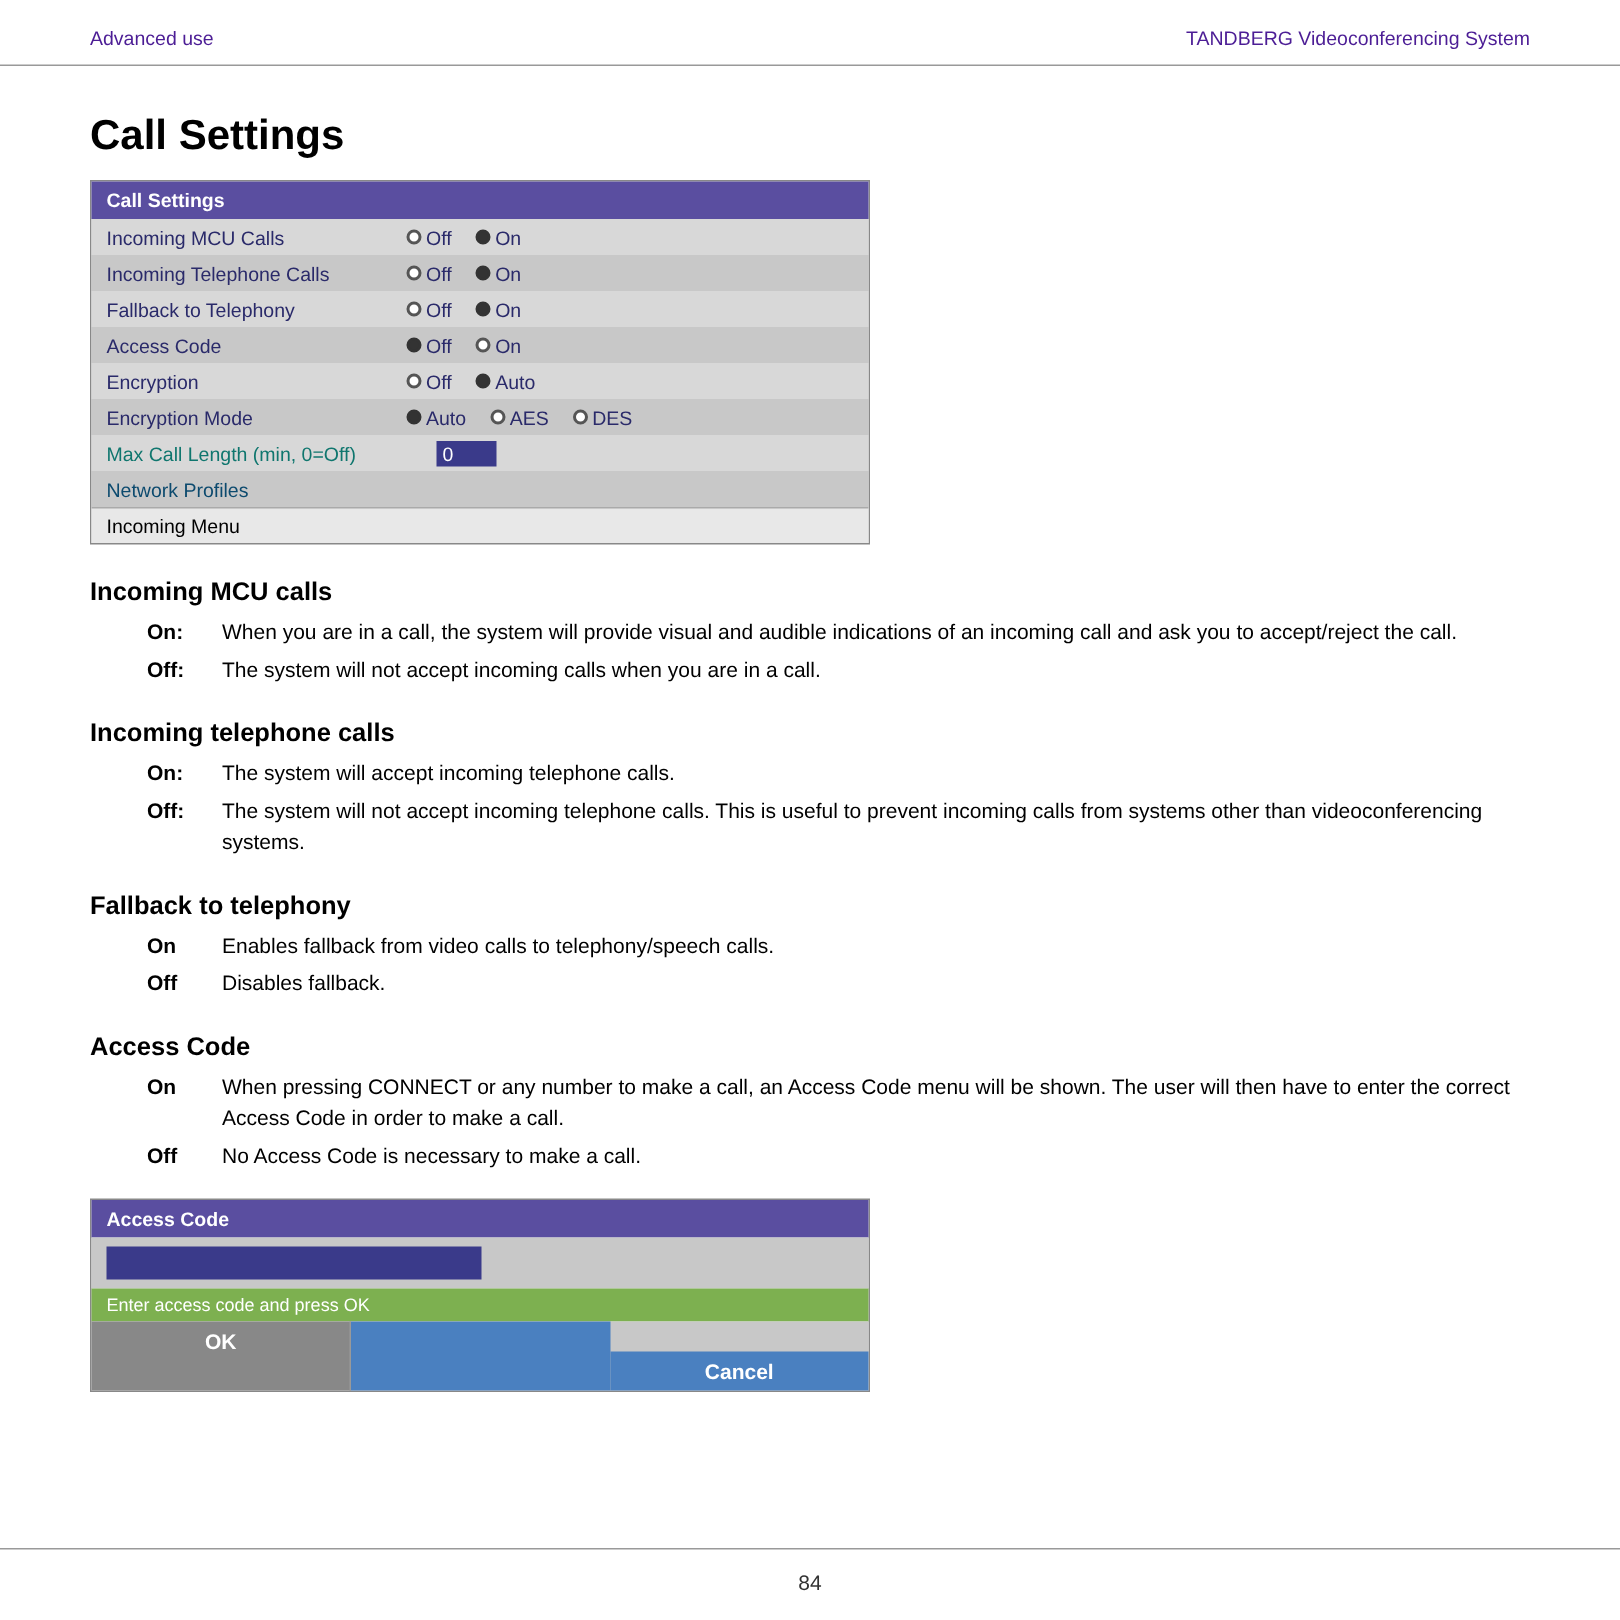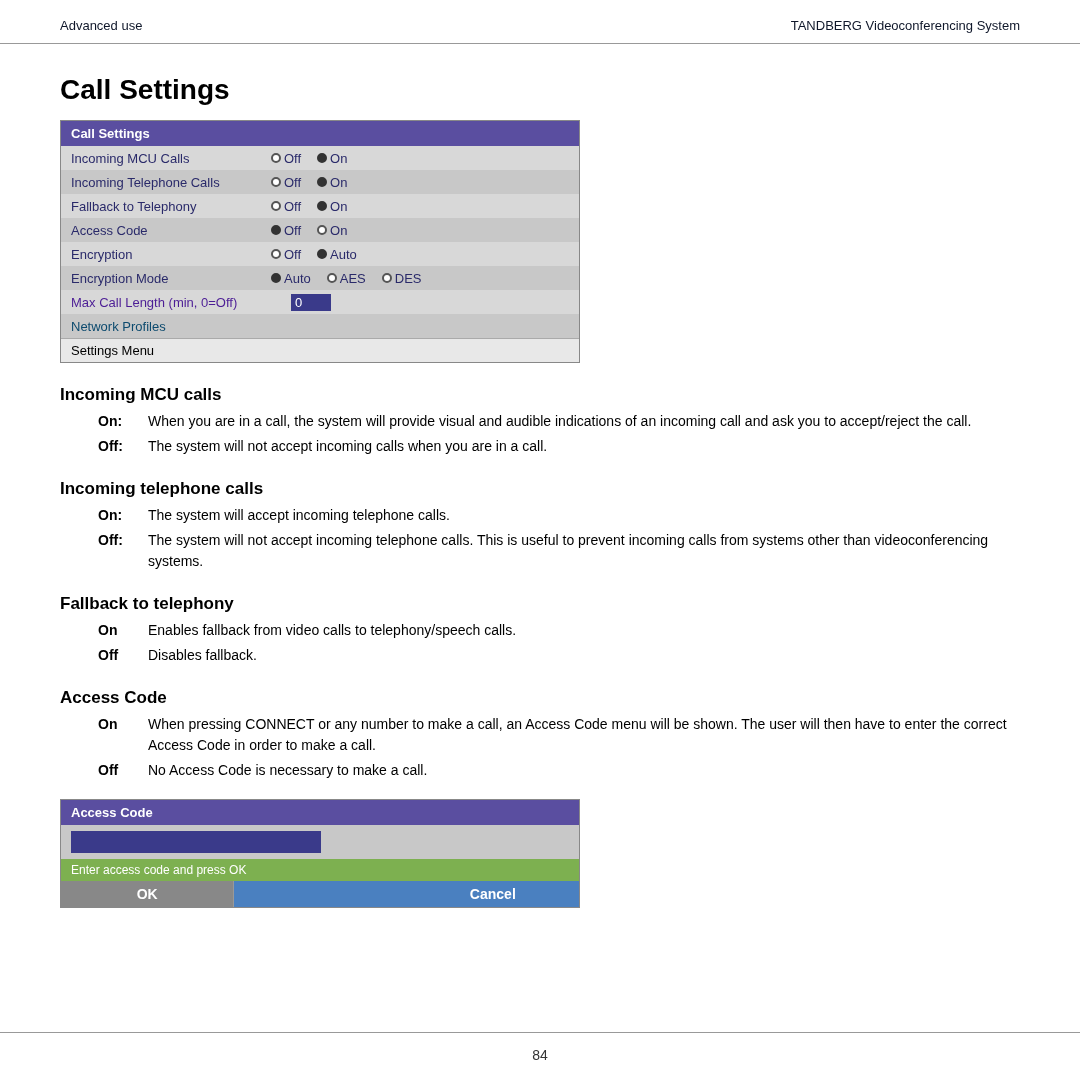--- a/index.html
+++ b/index.html
@@ -12,21 +12,21 @@
       color: #000;
       position: relative;
       overflow: hidden;
     }
 
     .page-header {
       display: flex;
       justify-content: space-between;
       padding: 18px 60px 10px 60px;
       font-size: 13px;
-      color: #0f172a;
+      color: #4c1d95;
       border-bottom: 1px solid #999;
     }
 
     .page-content {
       padding: 30px 60px 20px 60px;
     }
 
     .page-title {
       font-size: 28px;
       font-weight: bold;
@@ -218,20 +218,21 @@
     }
 
     .dialog-btn-cancel {
       background: #4a80c0;
       color: #fff;
       text-align: center;
       padding: 5px 0;
       flex: 1;
       font-size: 14px;
       font-weight: bold;
+      margin-top: 20px;
     }
 
     .page-footer {
       position: absolute;
       bottom: 17px;
       left: 0;
       right: 0;
       text-align: center;
       font-size: 14px;
       color: #333;
@@ -337,30 +338,30 @@
             <span>AES</span>
           </span>
           <span class="radio-option">
             <span class="radio-dot"></span>
             <span>DES</span>
           </span>
         </div>
       </div>
 
       <div class="settings-row max-call-row">
-        <span class="row-label" style="color:#4c1d95; width:220px;">Max Call Length (min, 0=Off)</span>
+        <span class="row-label" style="color:#0f766e; width:220px;">Max Call Length (min, 0=Off)</span>
         <input class="input-field" type="text" value="0" style="margin-left: 0px;">
       </div>
 
       <div class="settings-row network-row">
         <span class="row-label">Network Profiles</span>
       </div>
 
       <div class="settings-row prev-menu-row" style="background:#e8e8e8!important; border-top:1px solid #aaa;">
-        <span class="row-label" style="color:#000;">Settings Menu</span>
+        <span class="row-label" style="color:#000;">Incoming Menu</span>
       </div>
 
     </div>
   </div>
 
   <div class="section">
     <div class="section-title">Incoming MCU calls</div>
     <div class="desc-item">
       <span class="desc-term">On:</span>
       <span class="desc-def">When you are in a call, the system will provide visual and audible indications of an incoming call and ask you to accept/reject the call.</span>

